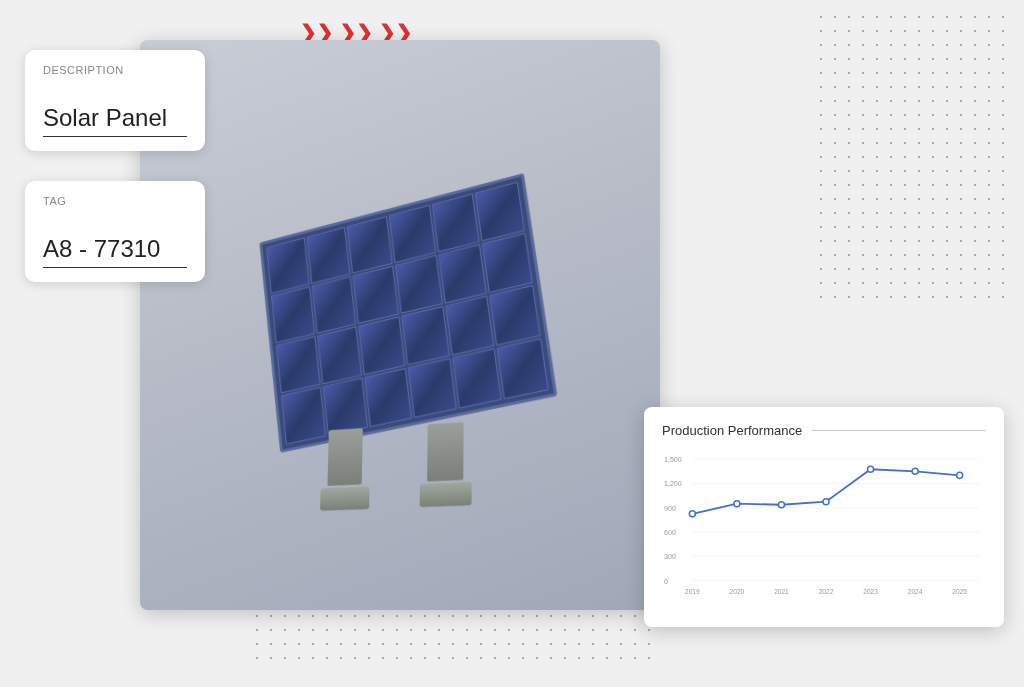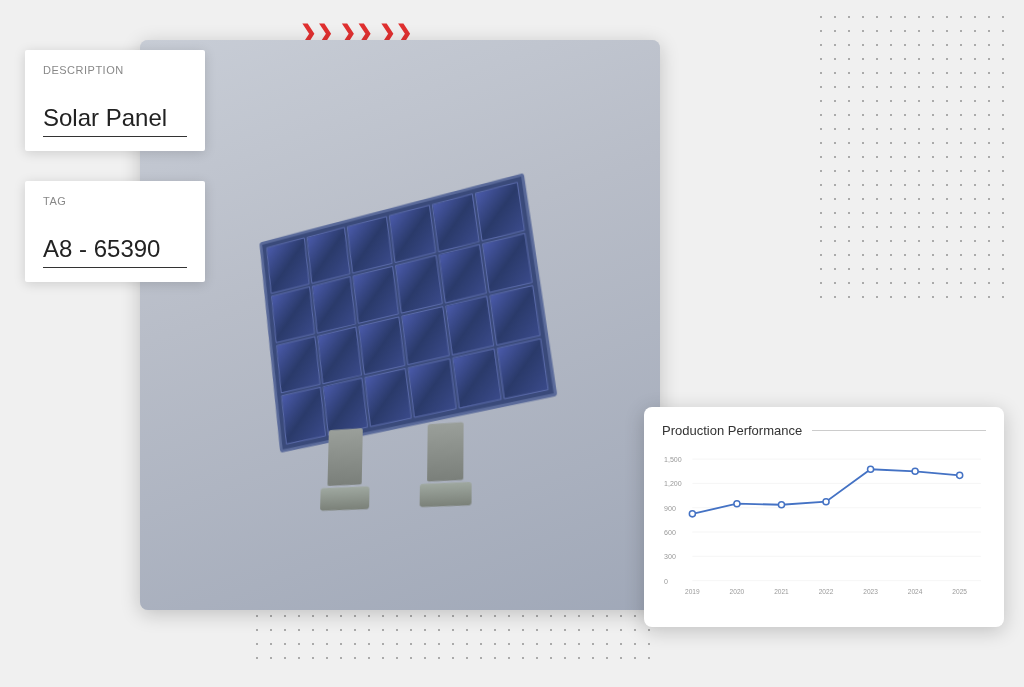--- a/index.html
+++ b/index.html
@@ -131,21 +131,21 @@
       background: linear-gradient(to bottom, #9fa8a0, #7a8078);
       border-radius: 3px;
       margin-top: 2px;
       margin-left: -7px;
     }
 
     
     .info-card {
       position: absolute;
       background: white;
-      border-radius: 2px;
+      border-radius: 10px;
       padding: 14px 18px;
       box-shadow: 0 2px 12px rgba(0,0,0,0.15);
       min-width: 180px;
     }
 
     .info-card-description {
       top: 50px;
       left: 25px;
       z-index: 10;
     }
@@ -227,21 +227,21 @@
   <span class="arrow-chevron">❯❯</span>
 </div>
 
 <div class="info-card info-card-description">
   <div class="card-label">Description</div>
   <div class="card-value">Solar Panel</div>
 </div>
 
 <div class="info-card info-card-tag">
   <div class="card-label">TAG</div>
-  <div class="card-value">A8 - 65390</div>
+  <div class="card-value">A8 - 77310</div>
 </div>
 
 <div class="main-image-card">
   <div class="solar-panel-scene">
     <div class="solar-panel-wrapper">
       <div class="solar-panel-grid">
         <div class="panel-cells">
 
           <div class="panel-cell"></div>
           <div class="panel-cell"></div>

